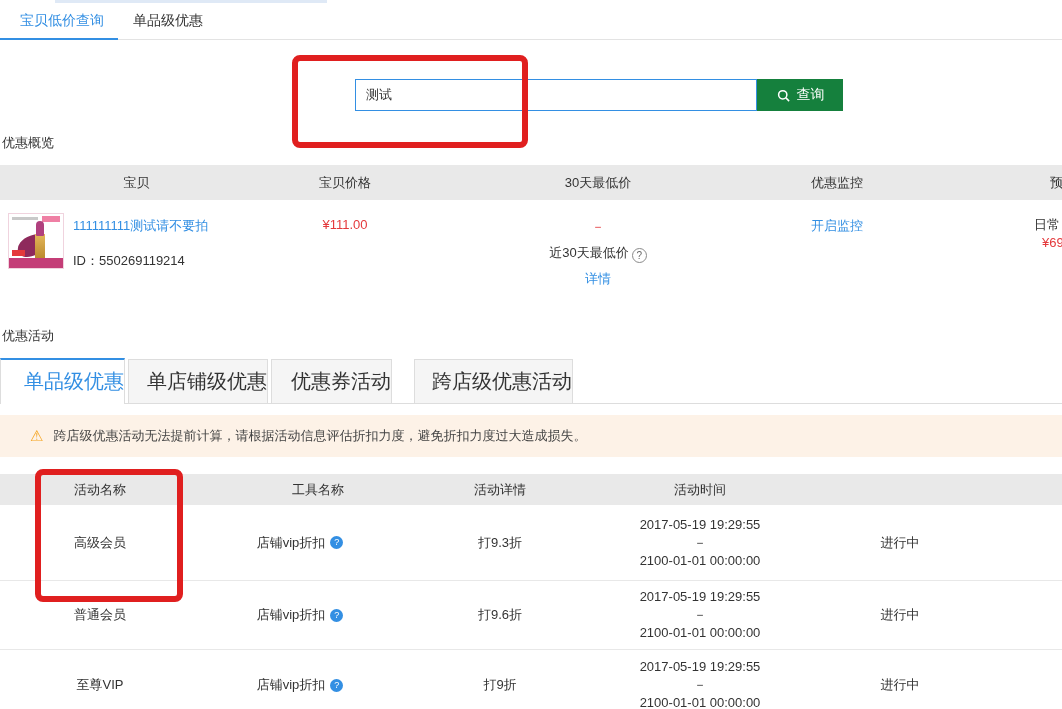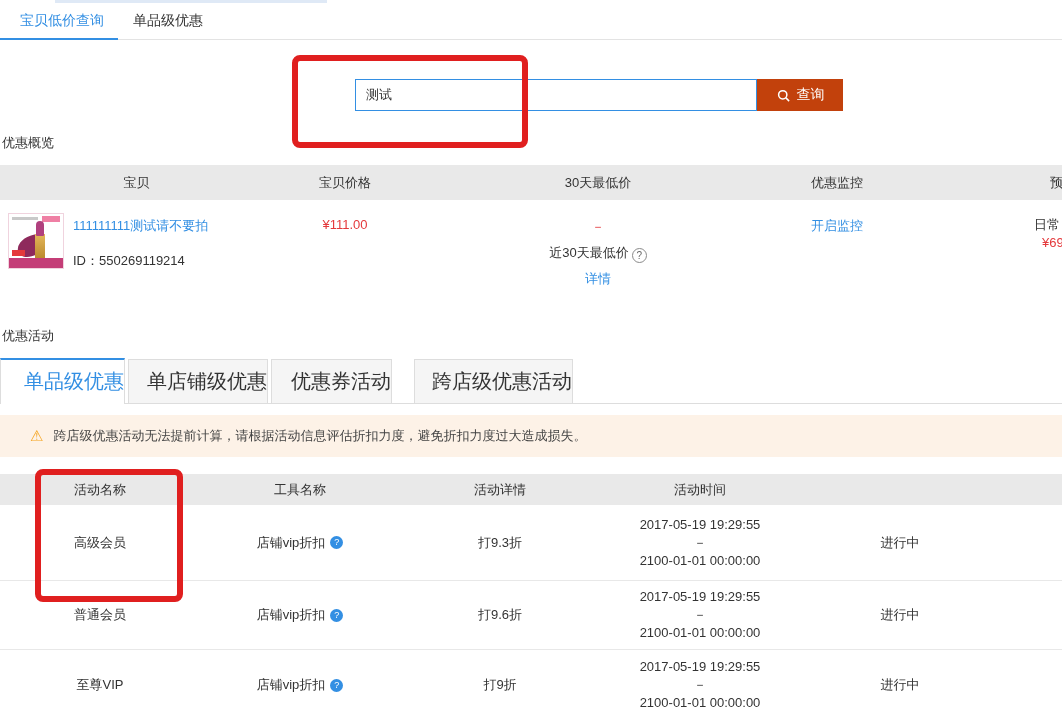--- a/index.html
+++ b/index.html
@@ -18,21 +18,21 @@
   .toptab-underline { left:0; top:38px; width:118px; height:2px; background:#338fe3; z-index:2; }
   .topbar-border { left:0; top:39px; width:1062px; height:1px; background:#e3e3e3; }
 
   
   .search-input {
     left:355px; top:79px; width:402px; height:32px;
     border:1px solid #338fe3; padding:0 10px; font-size:13px; color:#333;
     font-family:"Liberation Sans","DejaVu Sans",sans-serif; outline:none;
   }
   .search-btn {
-    left:757px; top:79px; width:86px; height:32px; background:#c2410c;
+    left:757px; top:79px; width:86px; height:32px; background:#15803d;
     border:none; color:#fff; font-size:14px; cursor:pointer;
     display:flex; align-items:center; justify-content:center; gap:6px;
     font-family:"Liberation Sans","DejaVu Sans",sans-serif;
   }
 
   .section-label { left:2px; font-size:13px; color:#333; }
 
   
   .t1-head { left:0; top:165px; width:1062px; height:35px; background:#e9e9e9; }
   .t1-head span { position:absolute; line-height:35px; text-align:center; color:#333; }
@@ -84,21 +84,21 @@
 
   
   .warn { left:0; top:415px; width:1062px; height:42px; background:#fdf2e7;
           display:flex; align-items:center; }
   .warn-icon { margin-left:30px; color:#f5a623; font-size:15px; }
   .warn-text { margin-left:10px; color:#444; }
 
   
   .t2-head { left:0; top:474px; width:1062px; height:31px; background:#e9e9e9; }
   .t2-head span { position:absolute; width:200px; line-height:31px; text-align:center; }
-  .t2h0{left:0;} .t2h1{left:200px;font-family:Liberation Serif, serif;} .t2h2{left:400px;} .t2h3{left:600px;} .t2h4{left:800px;}
+  .t2h0{left:0;} .t2h1{left:218px;font-family:Liberation Serif, serif;} .t2h2{left:400px;} .t2h3{left:600px;} .t2h4{left:800px;}
 
   .arow { left:0; width:1062px; }
   .arow .cell { position:absolute; width:200px; top:0; height:100%;
                 display:flex; align-items:center; justify-content:center; color:#333; }
   .c0{left:0;} .c1{left:200px;} .c2{left:400px;} .c3{left:600px;} .c4{left:800px;}
   .cell.time { flex-direction:column; line-height:18px; }
   .r0 { top:505px; height:75px; } .r1 { top:580px; height:70px; } .r2 { top:650px; height:70px; }
   .rowsep { left:0; width:1062px; height:1px; background:#e8e8e8; }
 
   

